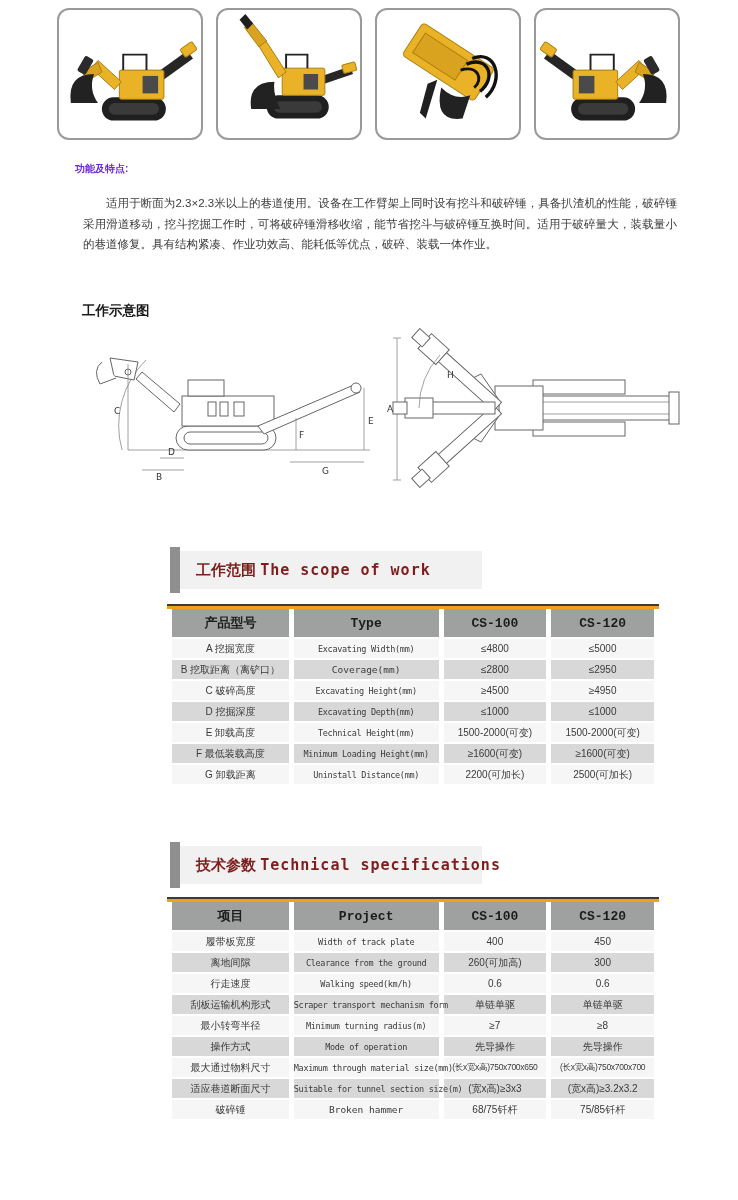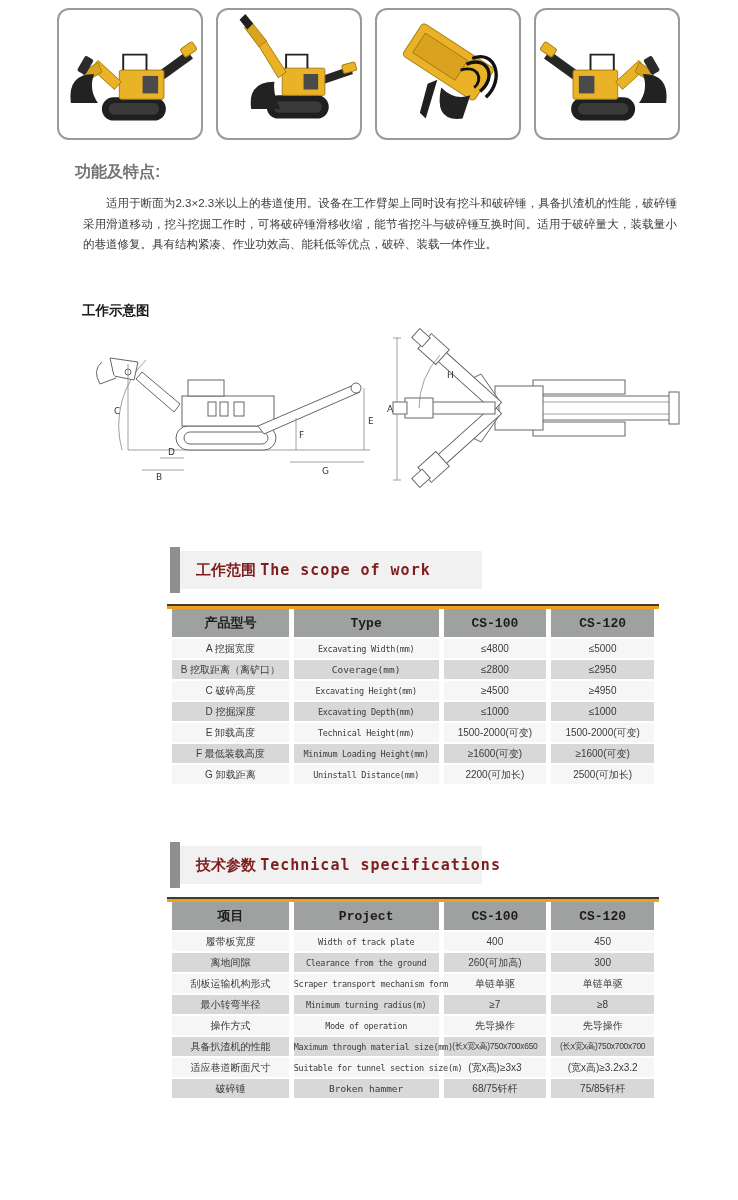--- a/index.html
+++ b/index.html
@@ -6,21 +6,21 @@
   body{font-family:"Liberation Sans",sans-serif;}
   .page{position:relative;width:738px;height:1200px;background:#ffffff;overflow:hidden;}
 
   
   .photos{position:absolute;left:57px;top:8px;display:flex;gap:13px;}
   .photo-box{width:146px;height:132px;border:2px solid #9a9a9a;border-radius:12px;
              background:#ffffff;box-sizing:border-box;overflow:hidden;}
   .photo-box svg{display:block;width:100%;height:100%;}
 
   
-  .features-heading{position:absolute;left:75px;top:162px;font-size:16px;font-weight:bold;color:#737373;}
+  .features-heading{position:absolute;left:75px;top:162px;font-size:10px;font-weight:bold;color:#6d28d9;}
   .features-text{position:absolute;left:83px;top:193px;width:594px;font-size:11.5px;line-height:1.8;
                  color:#3a3a3a;text-indent:2em;text-align:justify;}
 
   
   .diagram-heading{position:absolute;left:82px;top:302px;font-size:13.5px;font-weight:bold;color:#1a1a1a;}
   .diagram-side{position:absolute;left:58px;top:332px;}
   .diagram-top{position:absolute;left:385px;top:328px;}
   .lineart{stroke:#666;fill:#fff;stroke-width:1;}
   .dimline{stroke:#888;stroke-width:0.8;fill:none;}
   .dim{font-size:9px;fill:#333;font-family:"DejaVu Sans",sans-serif;}
@@ -271,39 +271,45 @@
             <td>400</td>
             <td>450</td>
           </tr>
           <tr>
             <td>离地间隙</td>
             <td class="long">Clearance from the ground</td>
             <td>260(可加高)</td>
             <td>300</td>
           </tr>
           <tr>
+            <td>行走速度</td>
+            <td class="long">Walking speed(km/h)</td>
+            <td>0.6</td>
+            <td>0.6</td>
+          </tr>
+          <tr>
             <td>刮板运输机构形式</td>
             <td class="long">Scraper transport mechanism form</td>
             <td>单链单驱</td>
             <td>单链单驱</td>
           </tr>
           <tr>
             <td>最小转弯半径</td>
             <td class="long">Minimum turning radius(m)</td>
             <td>≥7</td>
             <td>≥8</td>
           </tr>
           <tr>
             <td>操作方式</td>
             <td class="long">Mode of operation</td>
             <td>先导操作</td>
             <td>先导操作</td>
           </tr>
           <tr>
-            <td>具备扒渣机的性能</td>
+            <td>最大通过物料尺寸</td>
             <td class="long">Maximum through material size(mm)</td>
             <td class="long">(长x宽x高)750x700x650</td>
             <td class="long">(长x宽x高)750x700x700</td>
           </tr>
           <tr>
             <td>适应巷道断面尺寸</td>
             <td class="long">Suitable for tunnel section size(m)</td>
             <td>(宽x高)≥3x3</td>
             <td>(宽x高)≥3.2x3.2</td>
           </tr>

